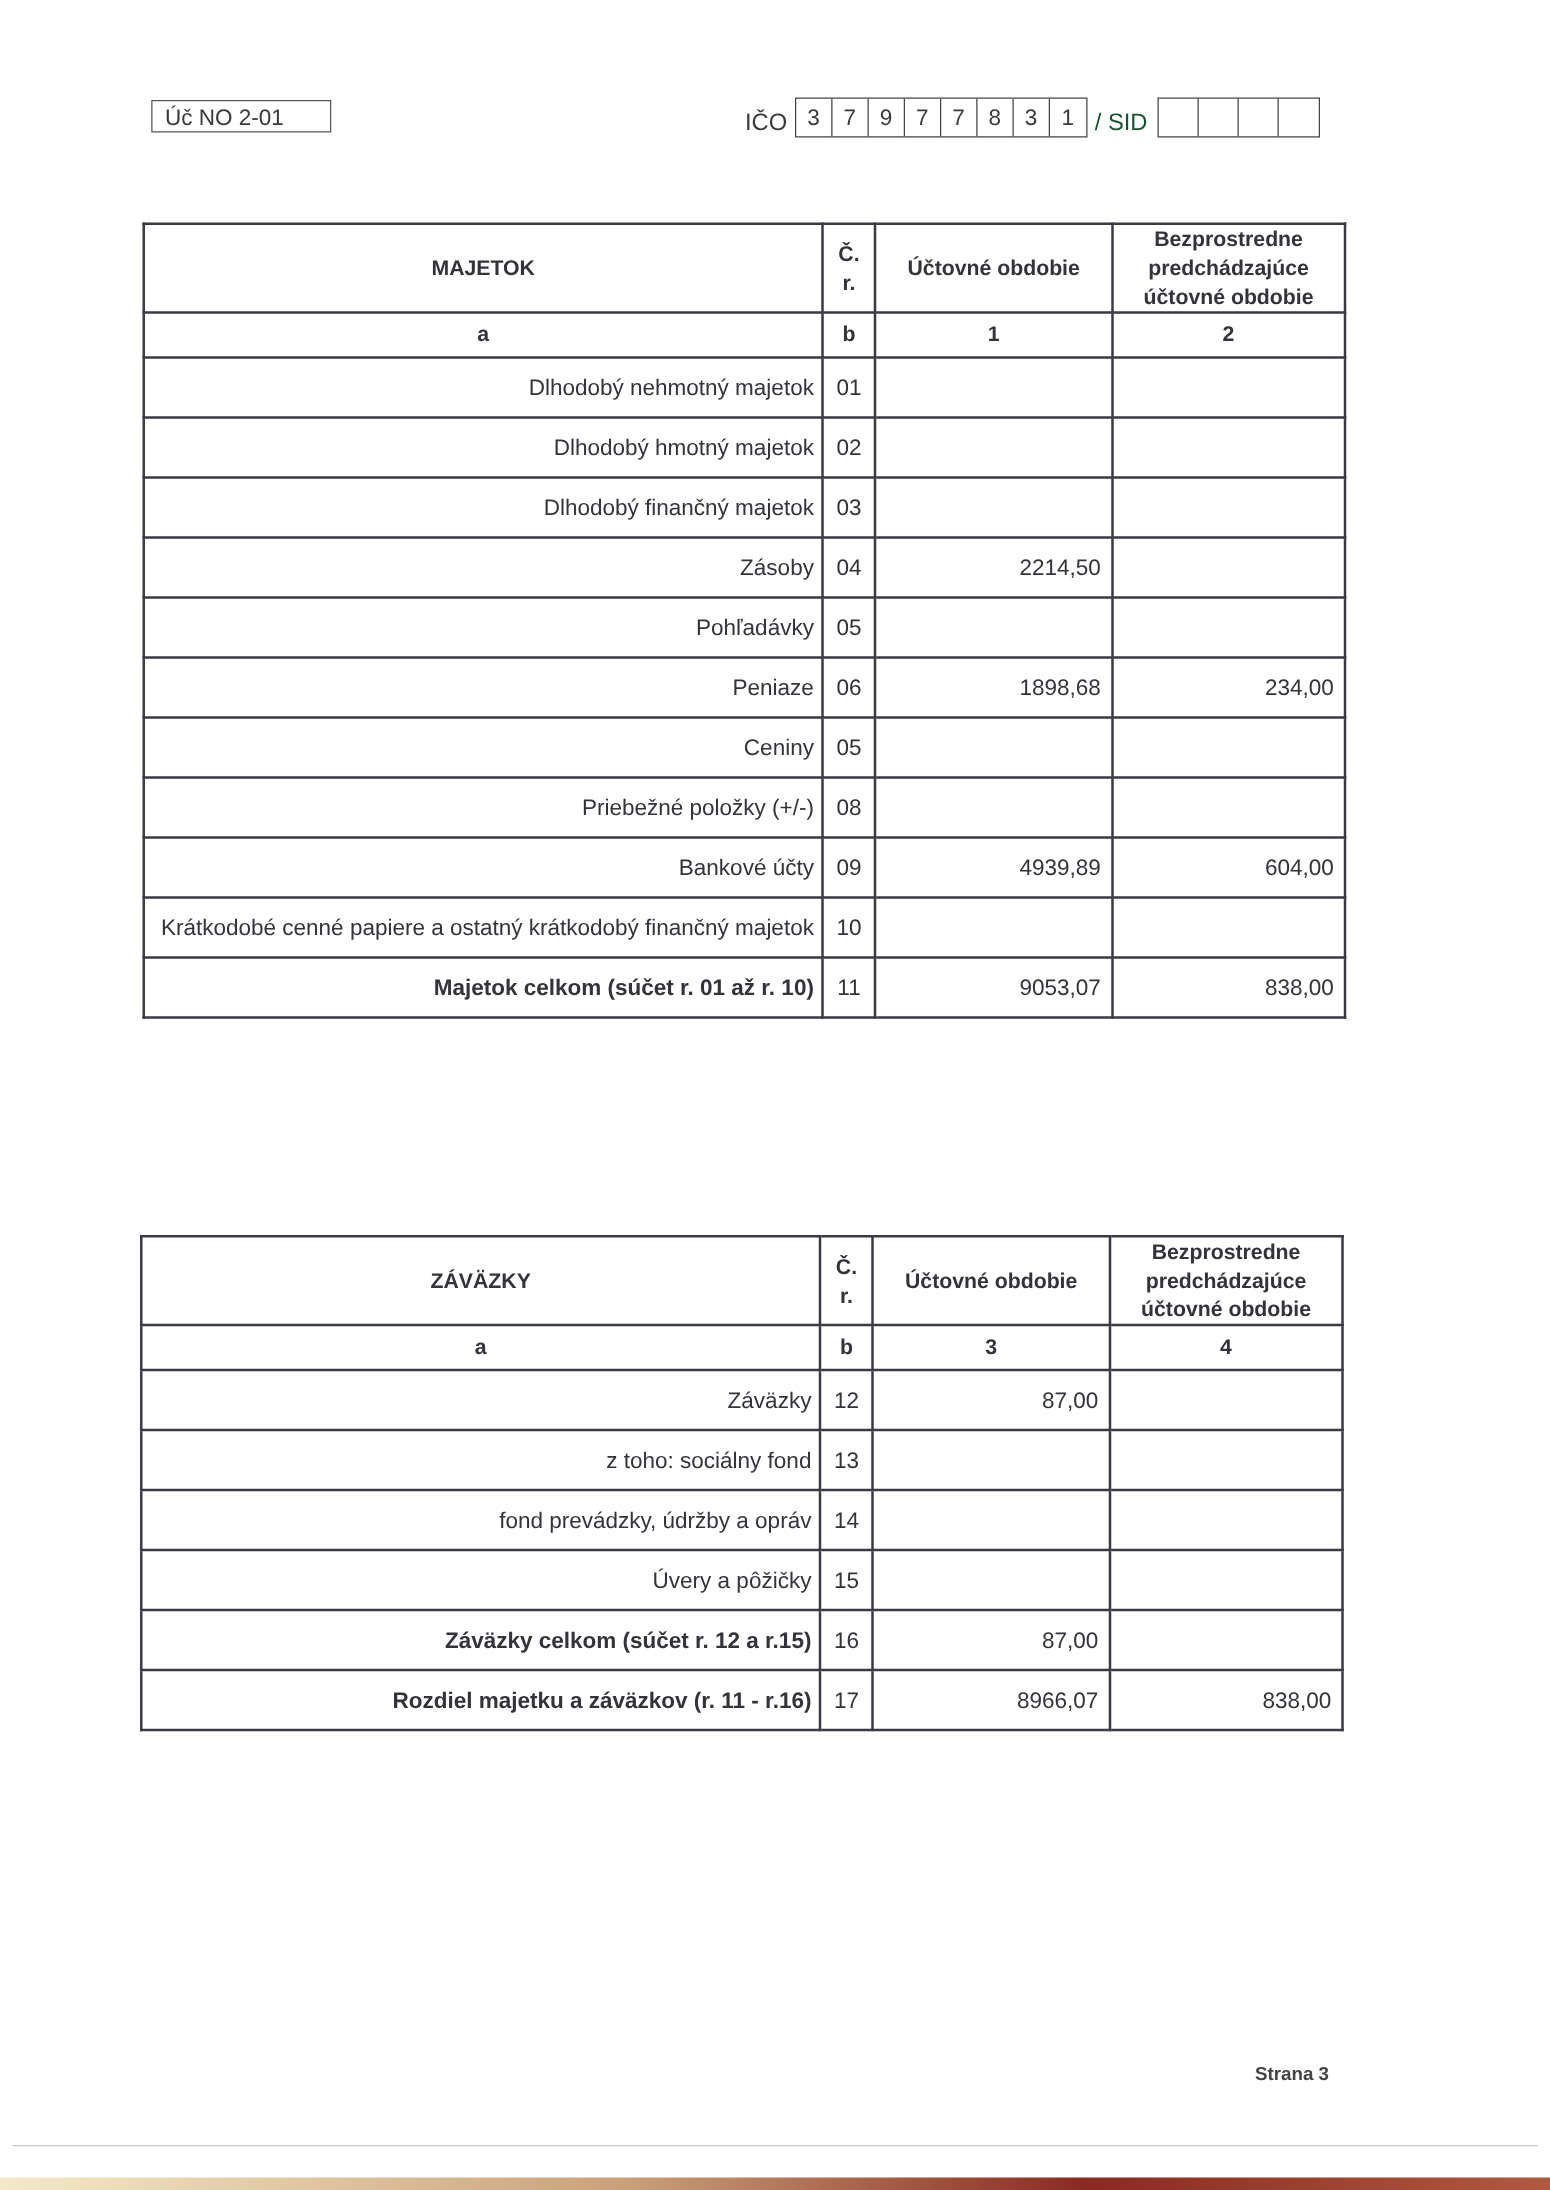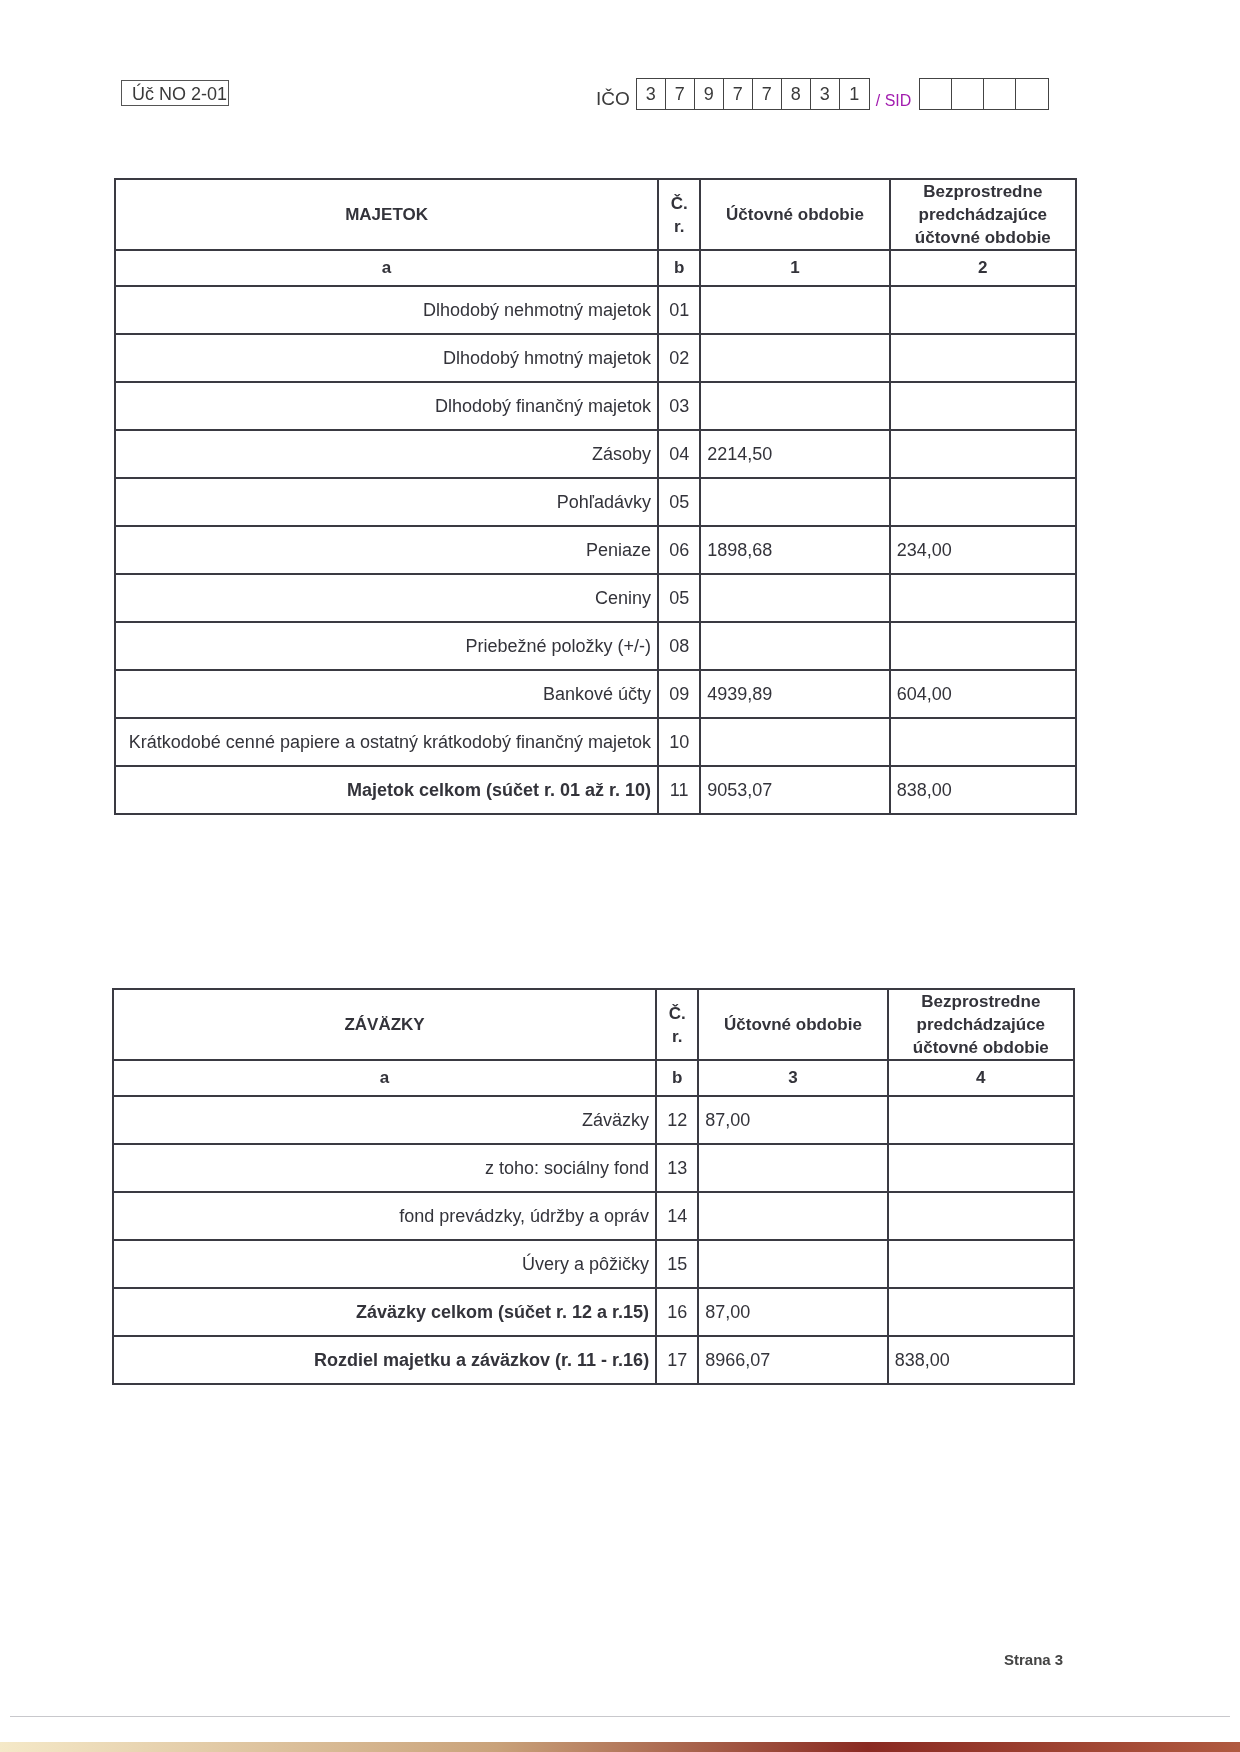--- a/index.html
+++ b/index.html
@@ -3,54 +3,54 @@
   <meta charset="utf-8">
   <style>
     html, body { margin: 0; padding: 0; }
     body {
       width: 1240px; height: 1752px; position: relative; overflow: hidden;
       background: #ffffff;
       font-family: "Liberation Sans", sans-serif;
       color: #2a2a30;
     }
     .form-code {
-      position: absolute; left: 121px; top: 80px; height: 26px; width: 108px;
+      position: absolute; left: 121px; top: 80px; height: 26px; width: 144px;
       border: 1.5px solid #555; font-size: 18px; line-height: 26px;
       padding-left: 10px; box-sizing: border-box; color: #3a3a3a;
     }
     .ico-wrap { position: absolute; left: 596px; top: 74px; height: 36px; display: flex; align-items: flex-end; }
     .ico-label { font-size: 19px; color: #3a3a3a; margin-right: 6px; }
     .digit-boxes { display: flex; border: 1.5px solid #444; height: 30px; }
     .digit-box {
       width: 29px; height: 30px; box-sizing: border-box; border-right: 1.5px solid #444;
       font-size: 18px; line-height: 30px; text-align: center; color: #3a3a3a;
     }
     .digit-box:last-child { border-right: none; }
-    .sid-label { font-size: 16px; color: #a21caf; margin: 0 8px 0 6px; }
+    .sid-label { font-size: 19px; color: #14532d; margin: 0 8px 0 6px; }
     .sid-box { width: 32px; }
 
     table.sheet {
       position: absolute; border-collapse: collapse; table-layout: fixed;
       font-size: 18px; color: #33333a;
     }
     table.sheet td {
       border: 2px solid #3a3a42; padding: 0 6px; vertical-align: middle;
       overflow: hidden;
     }
     #t1 { left: 114px; top: 178px; width: 963px; }
     #t2 { left: 112px; top: 988px; width: 963px; }
     .c-a { width: 516px; }
     .c-b { width: 40px; }
     .c-1 { width: 180px; }
     .c-2 { width: 177px; }
     .hdr td { font-weight: bold; text-align: center; font-size: 17px; line-height: 23px; height: 68px; }
     .ab td { text-align: center; font-weight: bold; font-size: 17px; height: 34px; }
     .row td { height: 46px; }
     .row td.num { text-align: center; }
-    .row td.val { text-align: left; padding-right: 8px; }
+    .row td.val { text-align: right; padding-right: 8px; }
     .row td.lbl { text-align: right; padding-left: 4px; line-height: 21px; }
     .row.bold td.lbl { font-weight: bold; }
     .indent { padding-left: 70px !important; }
     .page-no {
       position: absolute; left: 1004px; top: 1651px; font-size: 15px;
       font-weight: bold; color: #444;
     }
     .scan-edge {
       position: absolute; left: 0; top: 1742px; width: 1240px; height: 10px;
       background: linear-gradient(to right, #f5e9c8, #c9a27a 40%, #8a2a22 70%, #b05a40);

